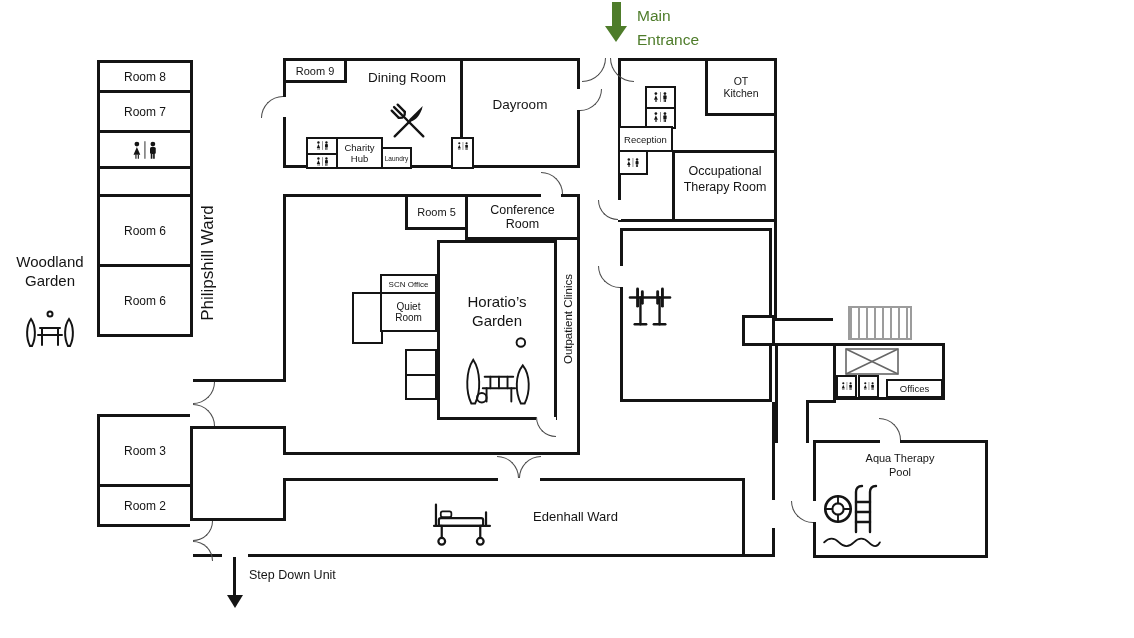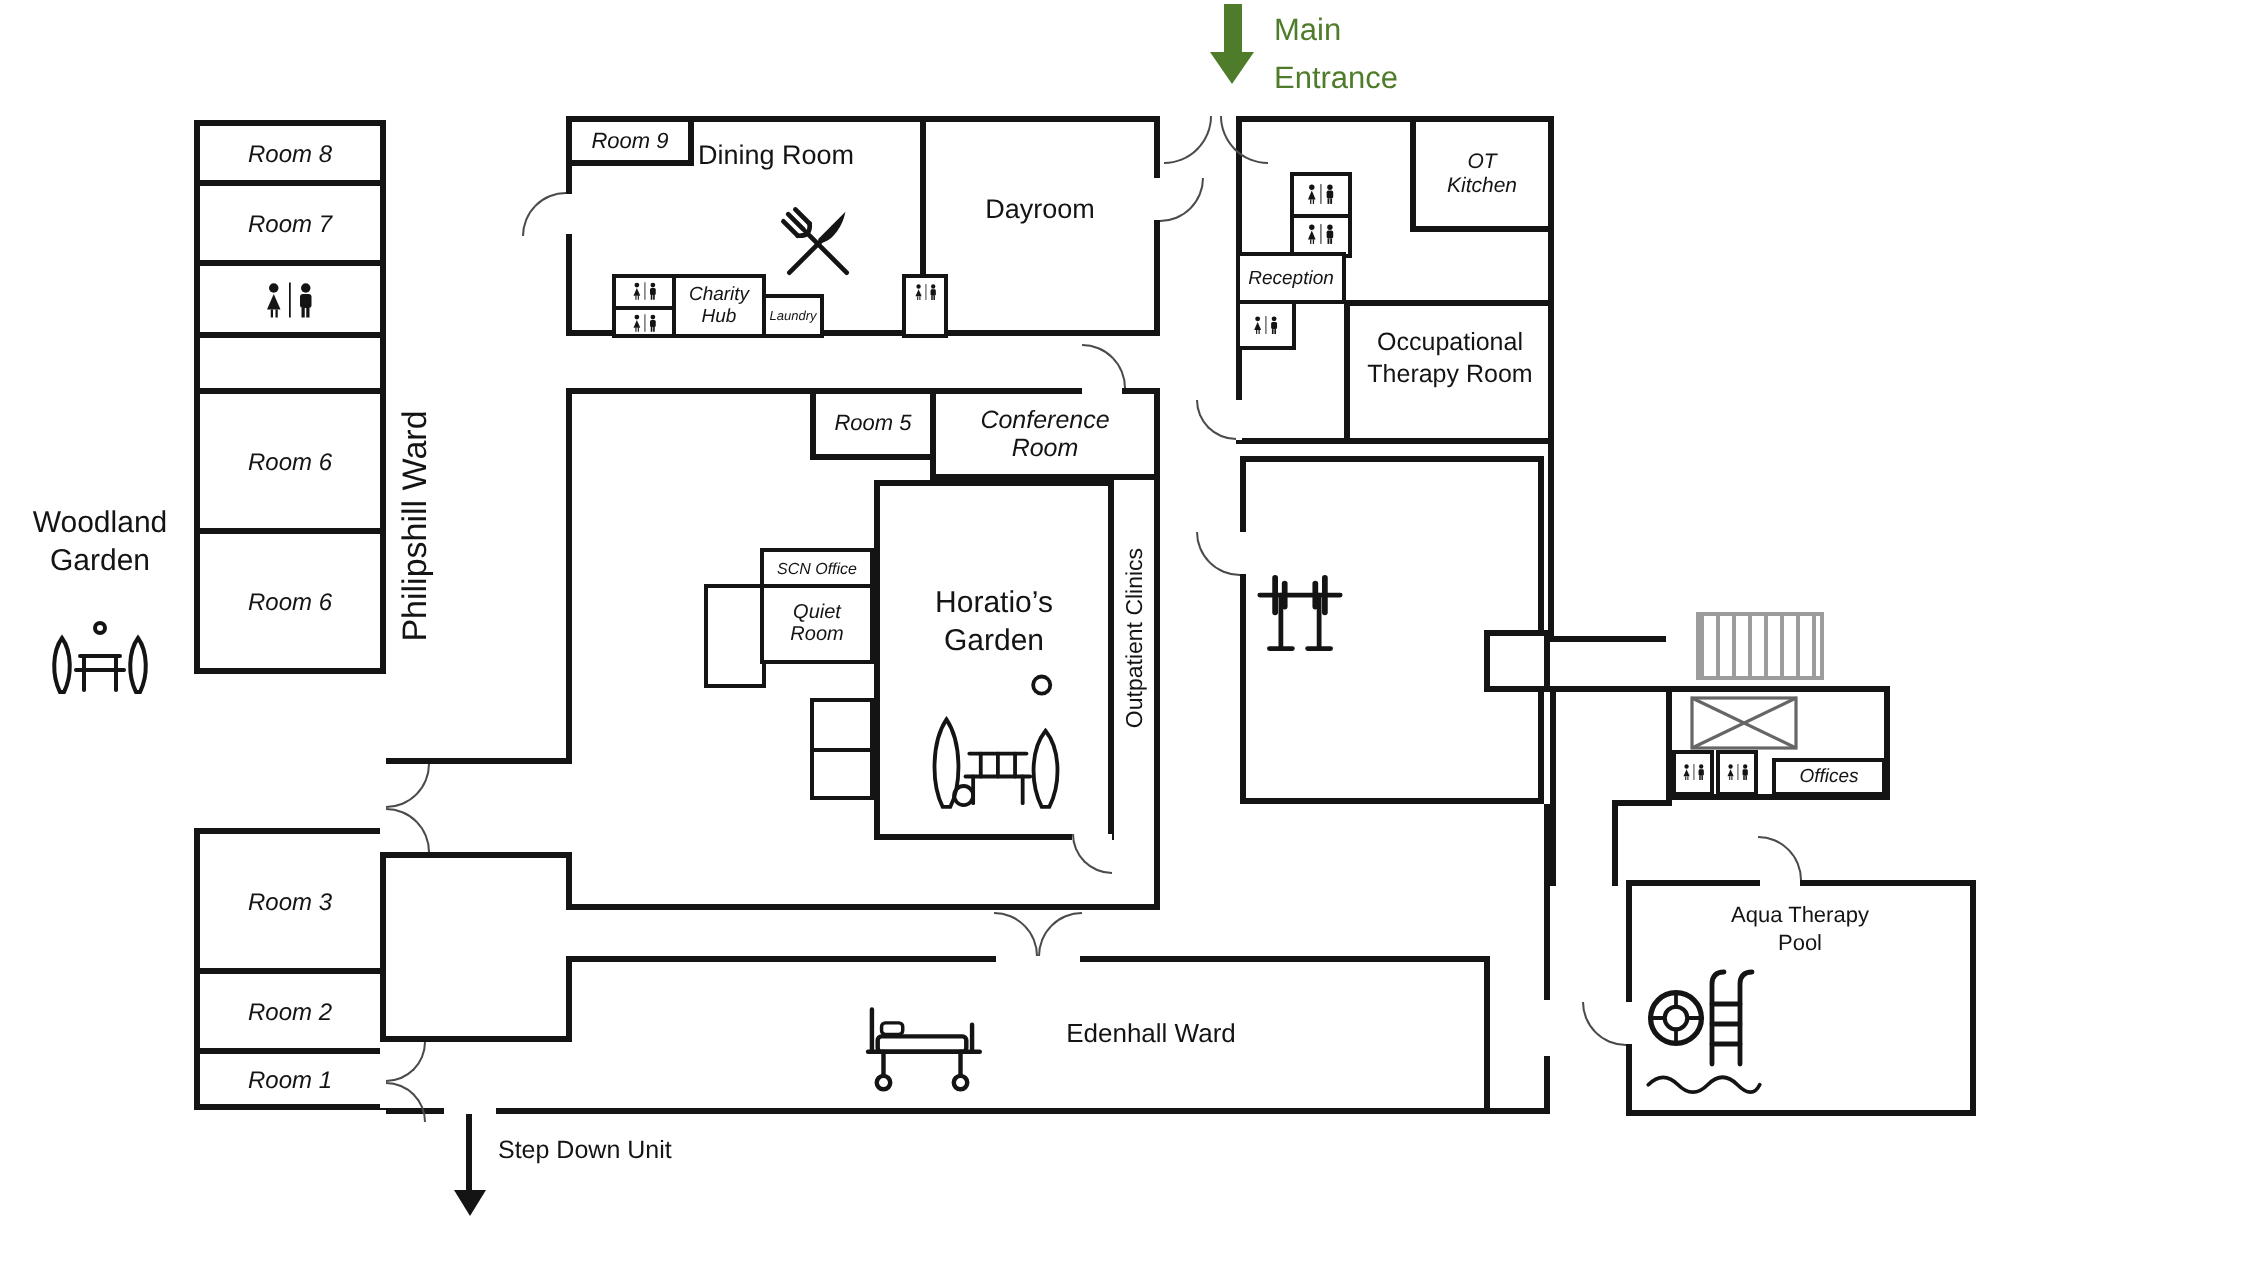--- a/index.html
+++ b/index.html
@@ -9,21 +9,21 @@
          font-family:"Liberation Sans","DejaVu Sans",sans-serif; color:var(--wall); overflow:hidden; }
   .r{ position:absolute; border:3px solid var(--wall); background:#fff; z-index:1; }
   .wall{ position:absolute; background:var(--wall); z-index:2; }
   .gap{ position:absolute; background:#fff; z-index:5; }
   .door{ position:absolute; z-index:6; }
   .q-tl{ border-top:1.6px solid #4a4a4a; border-left:1.6px solid #4a4a4a; border-radius:100% 0 0 0; }
   .q-tr{ border-top:1.6px solid #4a4a4a; border-right:1.6px solid #4a4a4a; border-radius:0 100% 0 0; }
   .q-bl{ border-bottom:1.6px solid #4a4a4a; border-left:1.6px solid #4a4a4a; border-radius:0 0 0 100%; }
   .q-br{ border-bottom:1.6px solid #4a4a4a; border-right:1.6px solid #4a4a4a; border-radius:0 0 100% 0; }
   .lbl{ position:absolute; text-align:center; line-height:1.25; z-index:7; }
-  .cc{ width:100%; height:100%; display:flex; align-items:center; justify-content:center; text-align:center;font-style:italic; }
+  .cc{ width:100%; height:100%; display:flex; align-items:center; justify-content:center; text-align:center; }
   .icon{ position:absolute; z-index:7; }
   .vrot{ transform:rotate(-90deg); }
   svg{ display:block; }
   .f12{ font-size:12px; } .f11{ font-size:11px; }
   .green{ color:var(--green); }
   .stairs{ position:absolute; border:2px solid var(--gray);
            background:repeating-linear-gradient(90deg,var(--gray) 0 2px,#fff 2px 8px); z-index:1; }
   .tri{ position:absolute; width:0; height:0; z-index:7; }
 </style>
 </head>
@@ -66,23 +66,20 @@
     </div>
   <div class="r" style="left:97px;top:264px;width:96px;height:73px">
       <div class="cc f12">Room 6</div>
     </div>
   <div class="r" style="left:97px;top:414px;width:96px;height:73px">
       <div class="cc f12">Room 3</div>
     </div>
   <div class="r" style="left:97px;top:484px;width:96px;height:43px">
       <div class="cc f12">Room 2</div>
     </div>
-  <div class="r" style="left:97px;top:524px;width:96px;height:31px">
-      <div class="cc f12">Room 1</div>
-    </div>
 
   <div class="lbl vrot" style="left:113px;top:252px;width:190px;height:22px;font-size:17px">Philipshill Ward</div>
 
   <div class="lbl" style="left:0px;top:253px;width:100px;font-size:15px">Woodland Garden</div>
   <div class="icon" style="left:20px;top:302px">
     <svg viewBox="0 0 60 50" width="60" height="50" fill="none" stroke="#141414" stroke-width="2" stroke-linecap="round">
       <path d="M10 44 C6 36 6 24 11 17 C16 24 16 36 12 44 Z"></path>
       <path d="M48 44 C44 36 44 24 49 17 C54 24 54 36 50 44 Z"></path>
       <circle cx="30" cy="12" r="2.5"></circle>
       <line x1="20" y1="26" x2="40" y2="26"></line>
@@ -92,21 +89,21 @@
         <line x1="22" y1="33" x2="22" y2="43"></line>
         <line x1="38" y1="33" x2="38" y2="43"></line>
     </svg>
   </div>
 
   <div class="r" style="left:283px;top:58px;width:180px;height:110px"></div>
   <div class="r" style="left:460px;top:58px;width:120px;height:110px"></div>
   <div class="r" style="left:283px;top:58px;width:64px;height:25px">
       <div class="cc f11">Room 9</div>
     </div>
-  <div class="lbl" style="left:330px;top:70px;width:116px;font-size:13.5px">Dining Room</div>
+  <div class="lbl" style="left:349px;top:70px;width:116px;font-size:13.5px">Dining Room</div>
   <div class="lbl" style="left:466px;top:97px;width:108px;font-size:13.5px">Dayroom</div>
 
   <div class="icon" style="left:382px;top:92px">
     <svg viewBox="-32 -32 64 64" width="54" height="60" fill="none" stroke="#141414" stroke-width="2.8" stroke-linecap="round">
       <g transform="rotate(-45)">
         <line x1="-5" y1="-24" x2="-5" y2="-12"></line>
           <line x1="0" y1="-25" x2="0" y2="-12"></line>
           <line x1="5" y1="-24" x2="5" y2="-12"></line>
         <path d="M-5 -12 Q0 -6 5 -12"></path>
           <line x1="0" y1="-10" x2="0" y2="24"></line>

